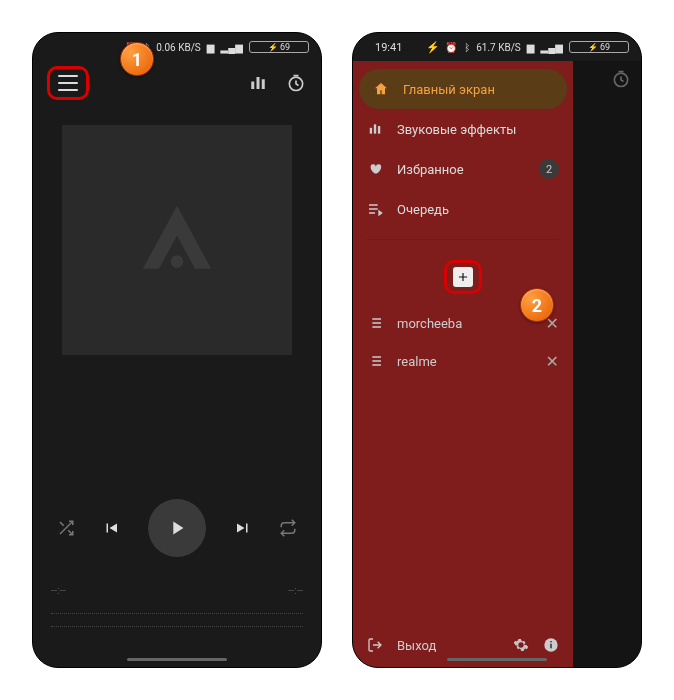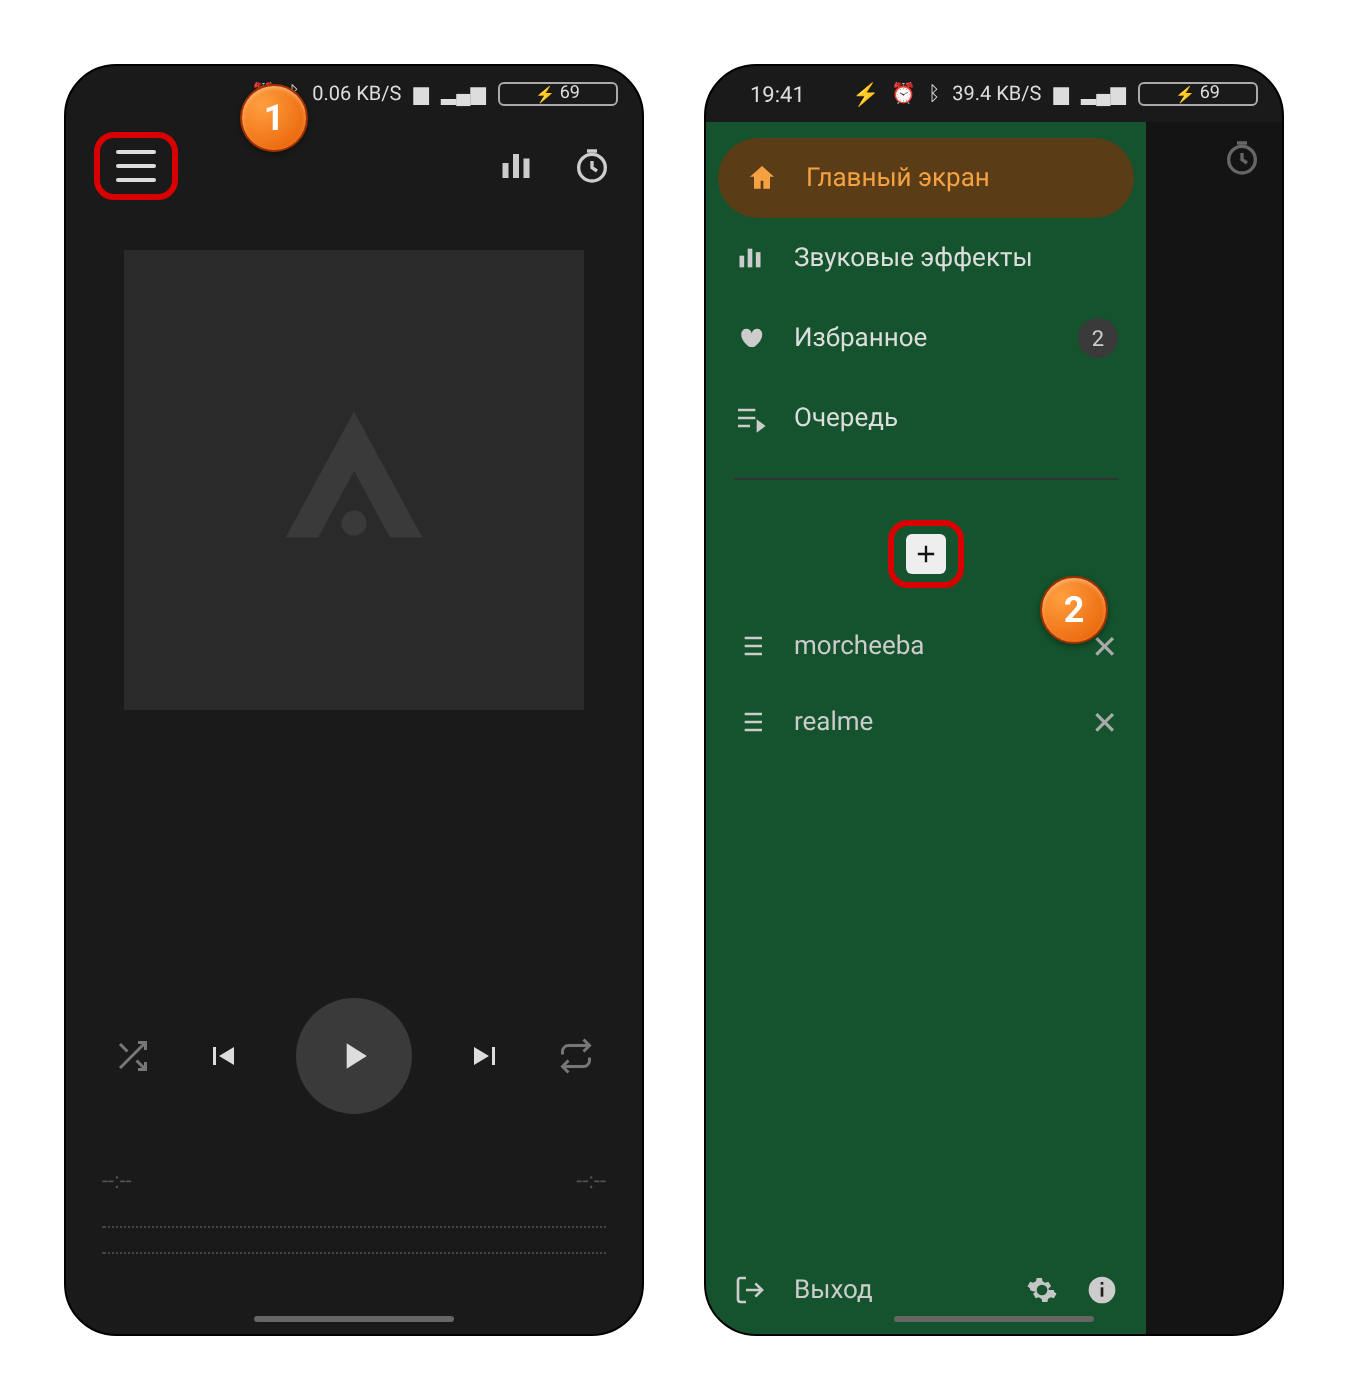--- a/index.html
+++ b/index.html
@@ -108,21 +108,21 @@
 
   
   .drawer-bg {
     position:absolute;top:28px;bottom:0;left:0;right:0;
     background:#141414;
   }
   .drawer {
     position:absolute;
     top:28px; left:0; bottom:0;
     width: 220px;
-    background: #14532d;
+    background: #7f1d1d;
     display:flex;flex-direction:column;
     padding-top: 8px;
   }
   .peek {
     position:absolute; top:36px; right:10px;
     color:#888;
   }
   .menu-item {
     display:flex;align-items:center;
     height: 40px;
@@ -273,21 +273,21 @@
   <div class="wave"></div>
   <div class="homebar"></div>
 </div>
 
 <div class="phone phone-right">
   <div class="statusbar">
     <span class="time">19:41</span>
     <span class="bolt">⚡</span>
     <span>⏰</span>
     <span>ᛒ</span>
-    <span><span>39.4</span> <span>KB/S</span></span>
+    <span><span>61.7</span> <span>KB/S</span></span>
     <span>▆</span>
     <span>▂▄▆</span>
     <span class="bat-pill">69</span>
   </div>
 
   <div class="drawer-bg"></div>
   <div class="peek">
     <svg viewBox="0 0 24 24" width="20" height="20" fill="none" stroke="#666" stroke-width="2">
         <circle cx="12" cy="13" r="8"></circle>
         <path d="M12 9v4l3 2"></path>

